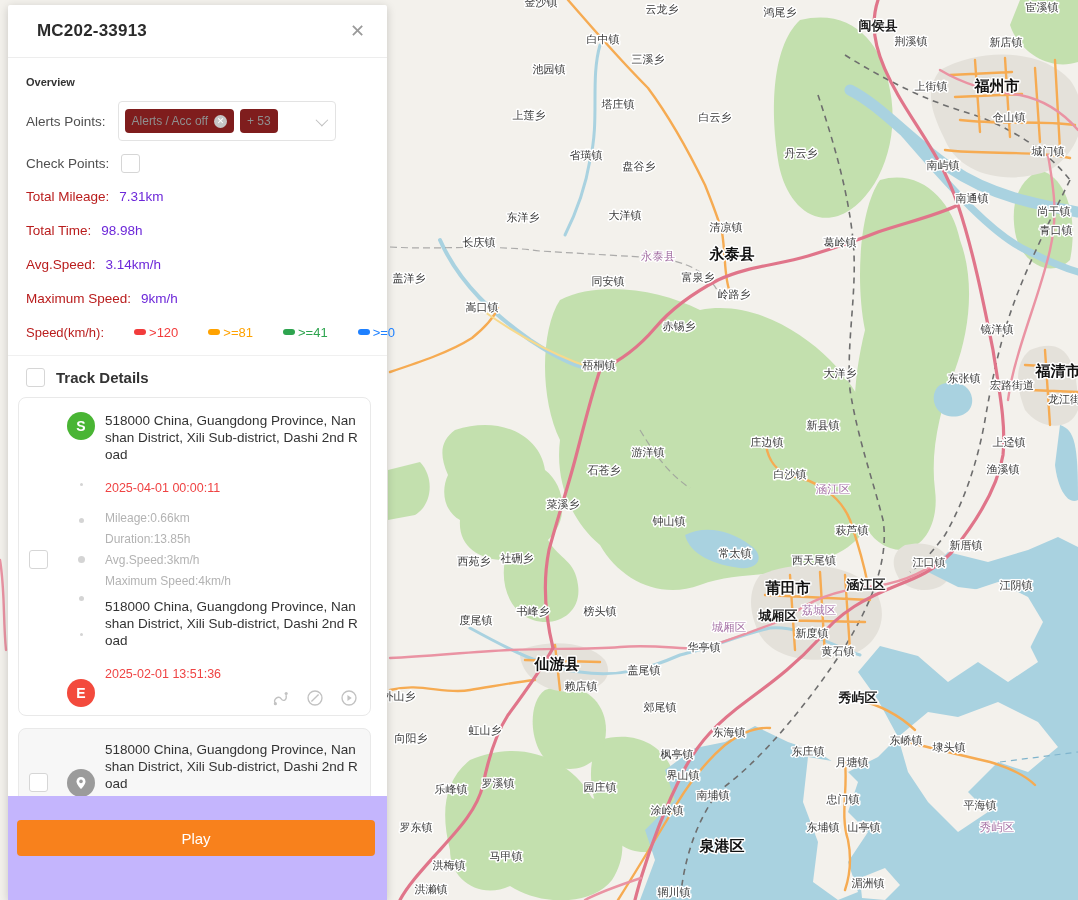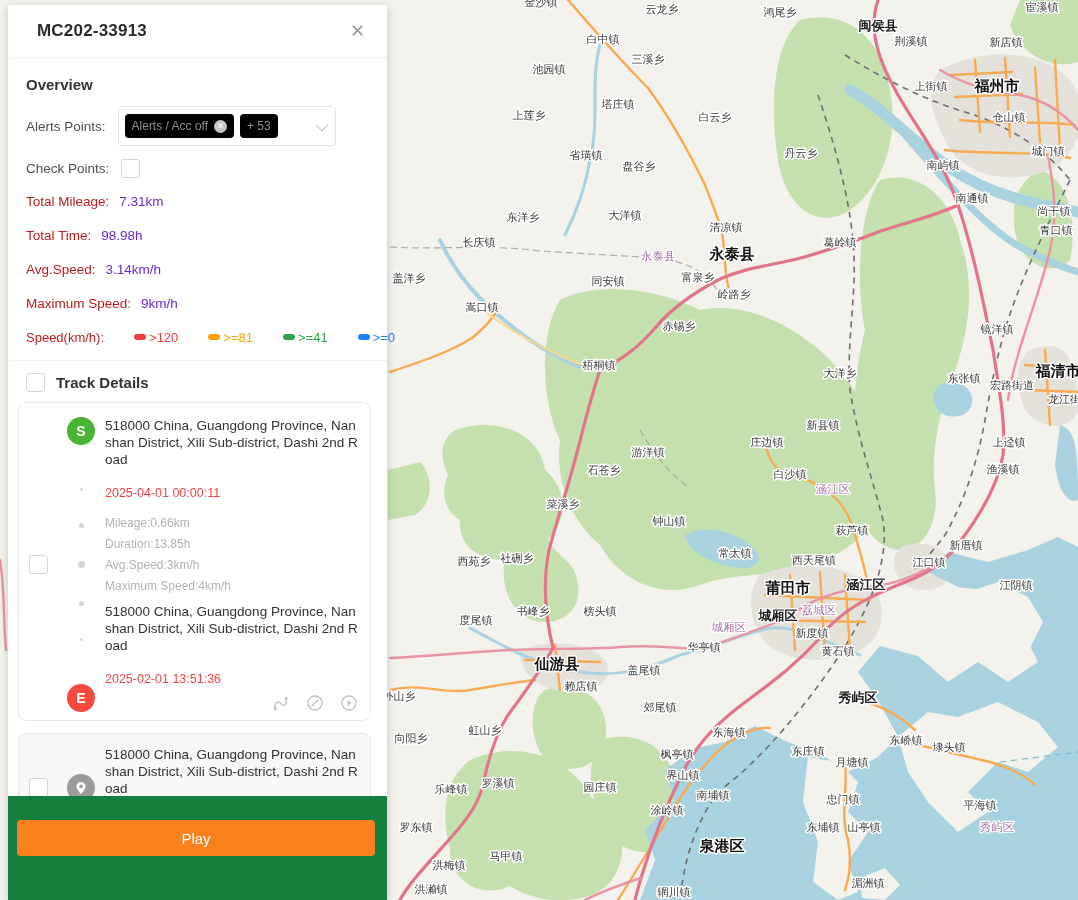--- a/index.html
+++ b/index.html
@@ -29,26 +29,26 @@
   .ml-district{font-size:11.5px;fill:#a673a6;stroke-width:2.5px}
 
   
   .panel{position:absolute;left:8px;top:5px;width:379px;height:895px;background:#fff;
     box-shadow:0 2px 10px rgba(0,0,0,.18);display:flex;flex-direction:column;border-radius:2px;}
   .panel-header{flex:0 0 52px;display:flex;align-items:center;justify-content:space-between;
     padding:0 22px 0 29px;border-bottom:1px solid #ededed;}
   .panel-title{font-size:17px;font-weight:bold;color:#2b2b2b;letter-spacing:.2px}
   .close-x{font-size:18px;color:#9a9a9a;cursor:pointer;line-height:1}
   .panel-body{padding:14px 16px 0 10px;}
-  .sec-heading{font-size:15px;font-weight:bold;color:#333;margin:4px 0 2px 8px;}
+  .sec-heading{font-size:11px;font-weight:bold;color:#333;margin:4px 0 2px 8px;}
   .row{display:flex;align-items:center;margin-top:13px;padding-left:8px;}
   .row-label{font-size:13.5px;color:#4f4f4f;white-space:nowrap}
   .select{margin-left:12px;flex:1;max-width:200px;height:38px;border:1px solid #e3e3e3;border-radius:4px;
     display:flex;align-items:center;padding:0 10px 0 6px;gap:6px;background:#fff}
-  .tag{background:#000000;border-radius:4px;padding:5px 7px;font-size:12px;color:#8f8f8f;
+  .tag{background:#7f1d1d;border-radius:4px;padding:5px 7px;font-size:12px;color:#8f8f8f;
     display:flex;align-items:center;gap:6px;white-space:nowrap}
   .tag-x{width:13px;height:13px;border-radius:50%;background:#c6c6c6;color:#fff;font-size:9px;
     display:flex;align-items:center;justify-content:center;cursor:pointer}
   .chev{margin-left:auto;width:8px;height:8px;border-right:1.5px solid #bfbfbf;border-bottom:1.5px solid #bfbfbf;
     transform:rotate(45deg) translateY(-2px);}
   .checkbox{width:17px;height:17px;border:1px solid #d6d6d6;border-radius:3px;background:#fff;flex:0 0 17px;cursor:pointer}
   .stat-row{display:flex;align-items:center;height:34px;padding-left:8px;font-size:13.5px}
   .stat-label{color:#b91c1c}
   .stat-value{color:#6d28d9;margin-left:10px}
   .legend-row{display:flex;align-items:center;height:34px;padding-left:8px;font-size:13px;gap:16px}
@@ -69,21 +69,21 @@
   .dot{border-radius:50%;background:#d4d4d4}
   .d1{width:3px;height:3px}.d2{width:5px;height:5px}.d3{width:7px;height:7px}
   .card-content{flex:1;display:flex;flex-direction:column;min-width:0}
   .addr{font-size:13.5px;color:#333;line-height:17px;word-break:break-all}
   .time{font-size:12.5px;color:#ef4444;margin-top:18px}
   .seg-stats{margin:16px 0 10px;display:flex;flex-direction:column;gap:7px}
   .seg-stat{font-size:12px;color:#b3b3b3}
   .icon-row{display:flex;justify-content:flex-end;gap:16px;margin-top:8px;padding-right:2px}
   .ic{width:18px;height:18px;color:#c2c2c2;cursor:pointer}
   .pin-circle{width:28px;height:28px;border-radius:50%;display:flex;align-items:center;justify-content:center}
-  .panel-footer{flex:0 0 80px;display:flex;align-items:flex-start;padding:24px 12px 0 9px;background:#15803d}
+  .panel-footer{flex:0 0 80px;display:flex;align-items:flex-start;padding:24px 12px 0 9px;background:#c4b5fd}
   .play-btn{flex:1;height:36px;border:none;border-radius:4px;color:#fff;font-size:15px;
     font-family:inherit;cursor:pointer}
 </style>
 </head>
 <body>
 
 <div class="stage">
 
   <div id="map">
     <svg viewBox="0 0 1078 900" width="1078" height="900" xmlns="http://www.w3.org/2000/svg">

